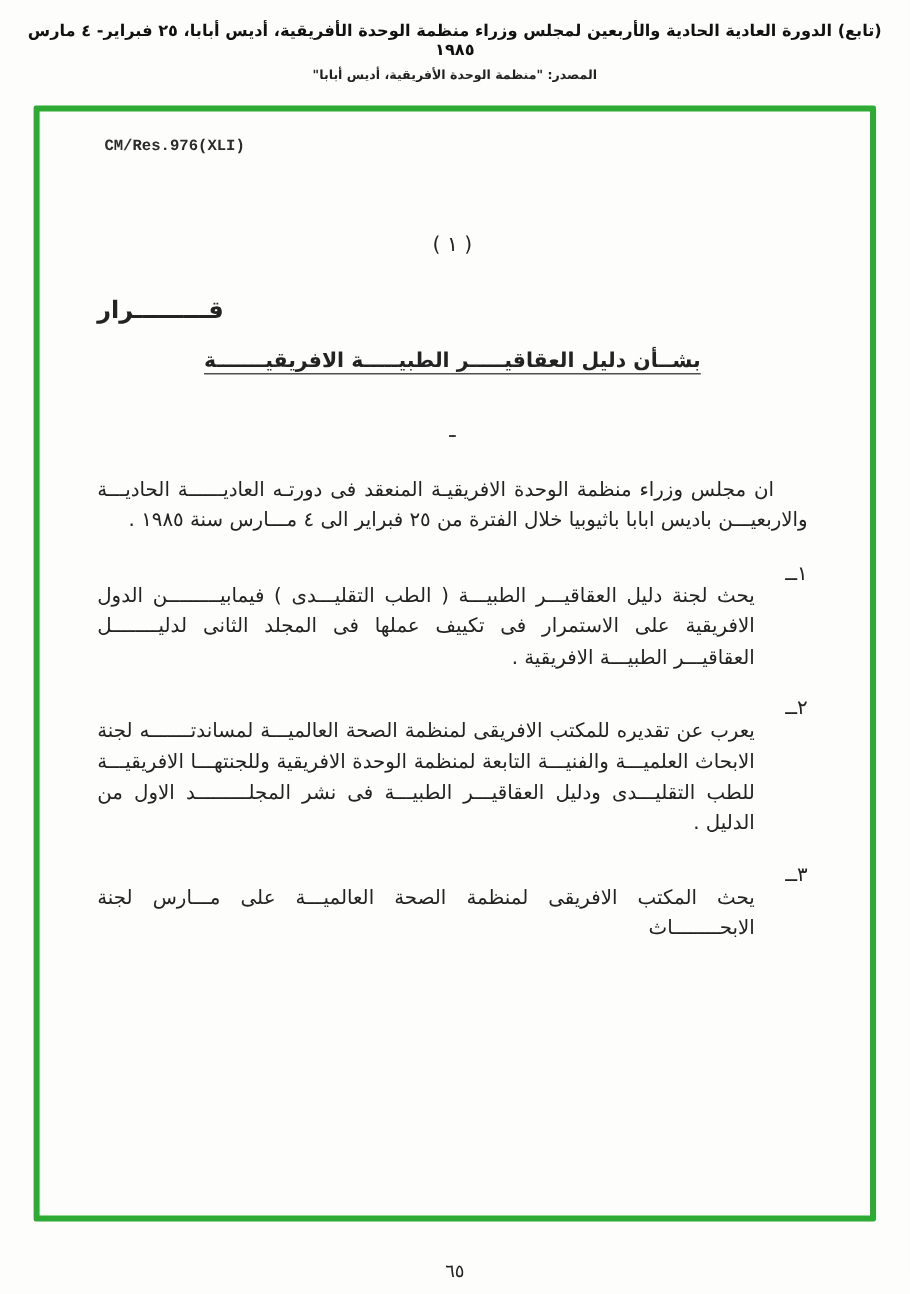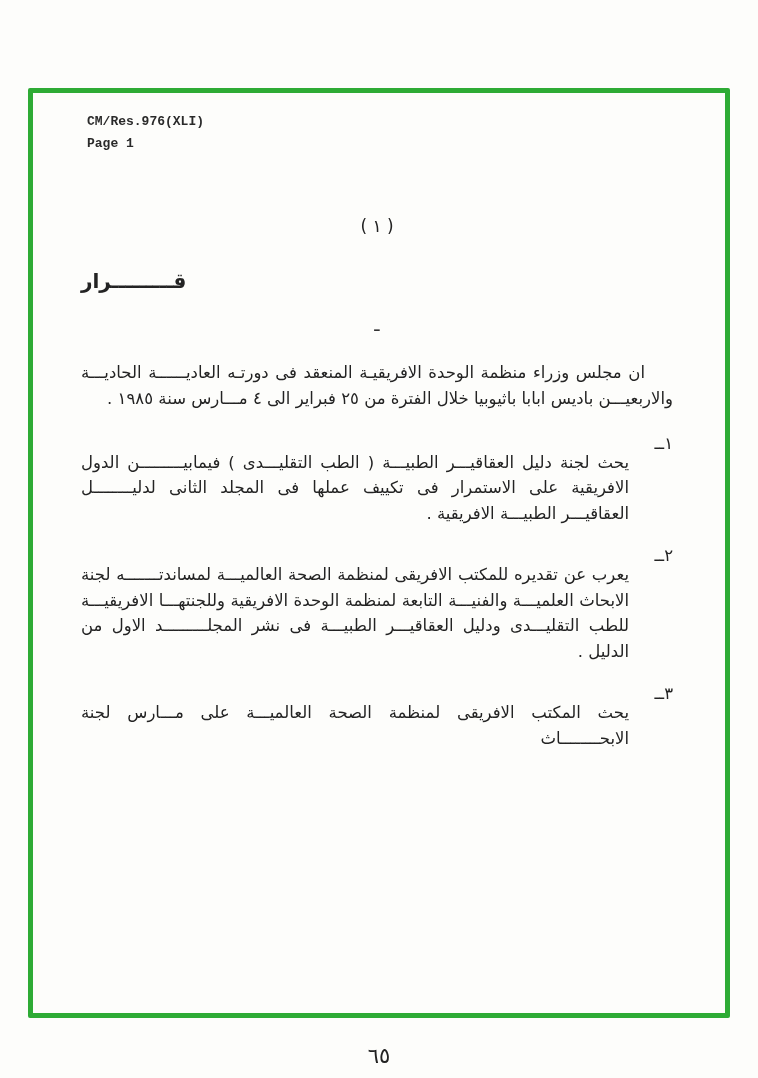--- a/index.html
+++ b/index.html
@@ -128,43 +128,47 @@
     margin-top: 20px;
   }
 
   
   .footer {
     position: absolute;
     left: 0;
     bottom: 10px;
     width: 100%;
     text-align: center;
-    font-size: 21px;
+    font-size: 15px;
     color: #222;
   }
 </style>
 </head>
 <body>
 
 <div class="page">
 
+  <div class="top-header">
+    <div class="line1">(تابع)  الدورة العادية الحادية والأربعين لمجلس وزراء منظمة الوحدة الأفريقية، أديس أبابا، ٢٥ فبراير- ٤ مارس ١٩٨٥</div>
+    <div class="line2">المصدر:  "منظمة الوحدة الأفريقية، أديس أبابا"</div>
+  </div>
 
   <div class="green-frame">
 
     <div class="ref-block">
       <div>CM/Res.976(XLI)</div>
-      <div>Page 1</div>
     </div>
 
     <div class="doc-body">
 
       <div class="section-number">( ١ )</div>
 
       <div class="doc-title">قـــــــــرار</div>
 
+      <div class="doc-subtitle">بشــأن دليل العقاقيـــــر الطبيـــــة الافريقيـــــــة</div>
 
       <div class="separator-dash">ـ</div>
 
       <p class="para">ان مجلس وزراء منظمة الوحدة الافريقيـة المنعقد فى دورتـه العاديــــــة الحاديـــة والاربعيـــن باديس ابابا باثيوبيا خلال الفترة من ٢٥ فبراير الى ٤ مـــارس سنة ١٩٨٥ .</p>
 
 
 
       <div class="items">
 
         <div class="item">

